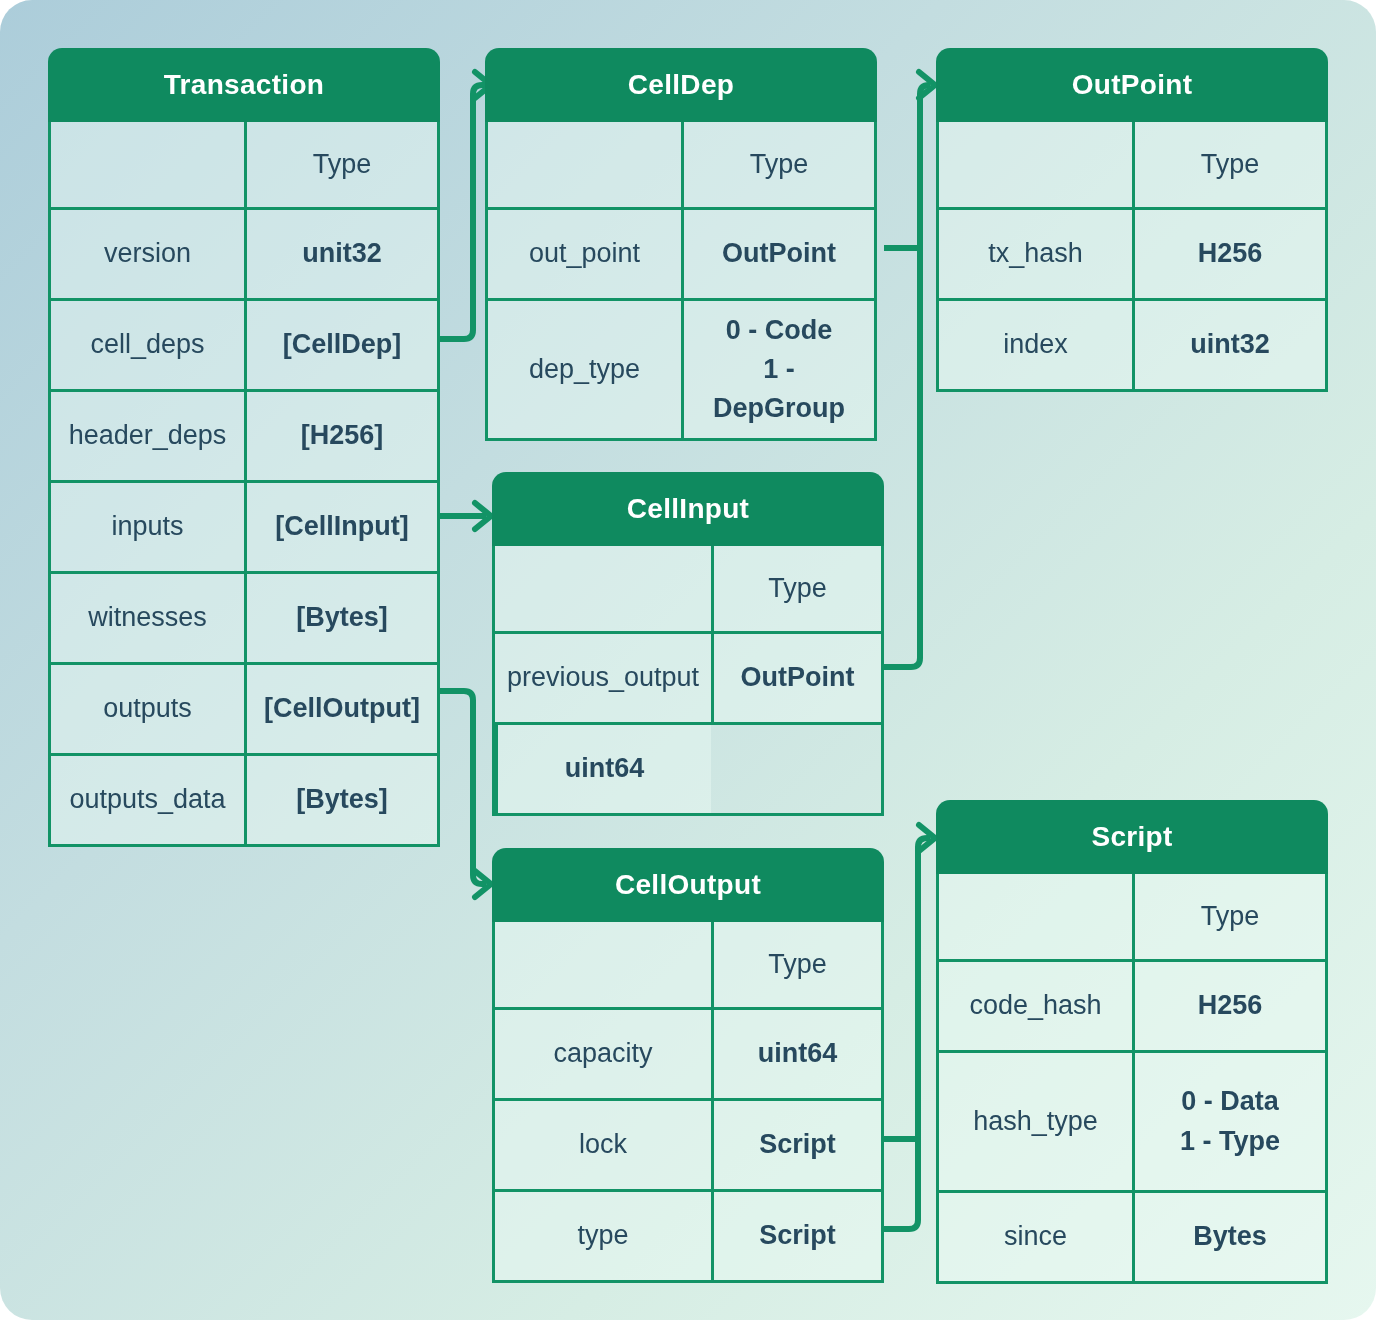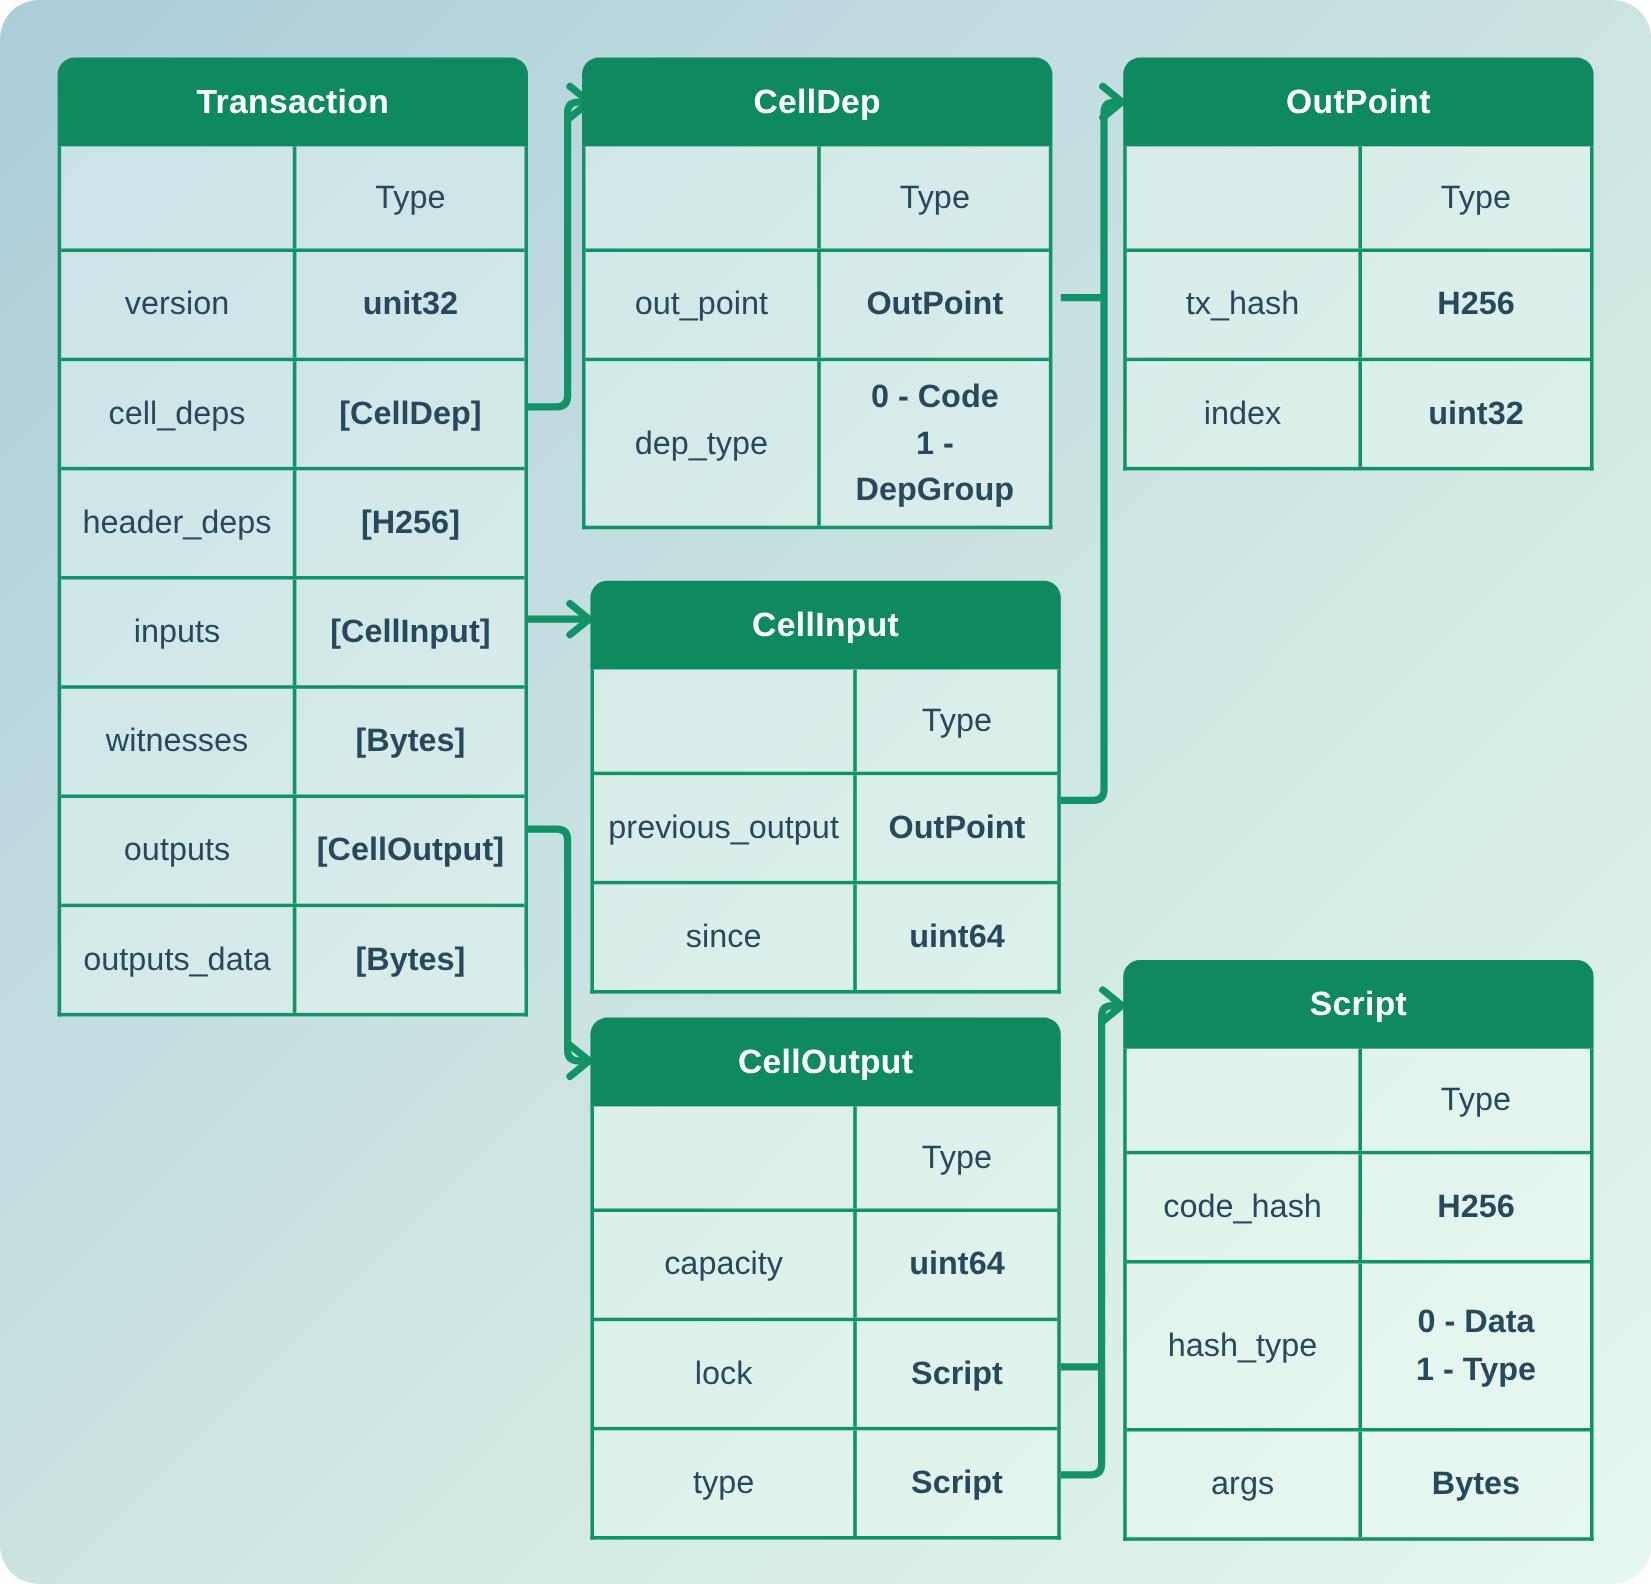--- a/index.html
+++ b/index.html
@@ -135,33 +135,32 @@
         <div class="tcell">tx_hash</div>
         <div class="tcell right val">H256</div>
       </div>
       <div class="trow cols-even h-std">
         <div class="tcell">index</div>
         <div class="tcell right val">uint32</div>
       </div>
     </div>
   </div>
 
-  <div class="dtable" style="left:492px;top:484px;">
+  <div class="dtable" style="left:492px;top:472px;">
     <div class="thead">CellInput</div>
     <div class="tbody">
       <div class="trow cols-wide h-type">
         <div class="tcell"></div>
         <div class="tcell right">Type</div>
       </div>
       <div class="trow cols-wide h-std">
         <div class="tcell">previous_output</div>
         <div class="tcell right val">OutPoint</div>
       </div>
       <div class="trow cols-wide h-std">
-        <div class="tcell">since</div>
         <div class="tcell right val">uint64</div>
       </div>
     </div>
   </div>
 
   <div class="dtable" style="left:492px;top:848px;">
     <div class="thead">CellOutput</div>
     <div class="tbody">
       <div class="trow cols-wide h-type">
         <div class="tcell"></div>
@@ -194,19 +193,19 @@
         <div class="tcell right val">H256</div>
       </div>
       <div class="trow cols-even h-dbl">
         <div class="tcell">hash_type</div>
         <div class="tcell right val">
           <span>0 - Data</span>
           <span>1 - Type</span>
         </div>
       </div>
       <div class="trow cols-even h-std">
-        <div class="tcell">args</div>
+        <div class="tcell">since</div>
         <div class="tcell right val">Bytes</div>
       </div>
     </div>
   </div>
 
 </div>
 
 </body></html>

